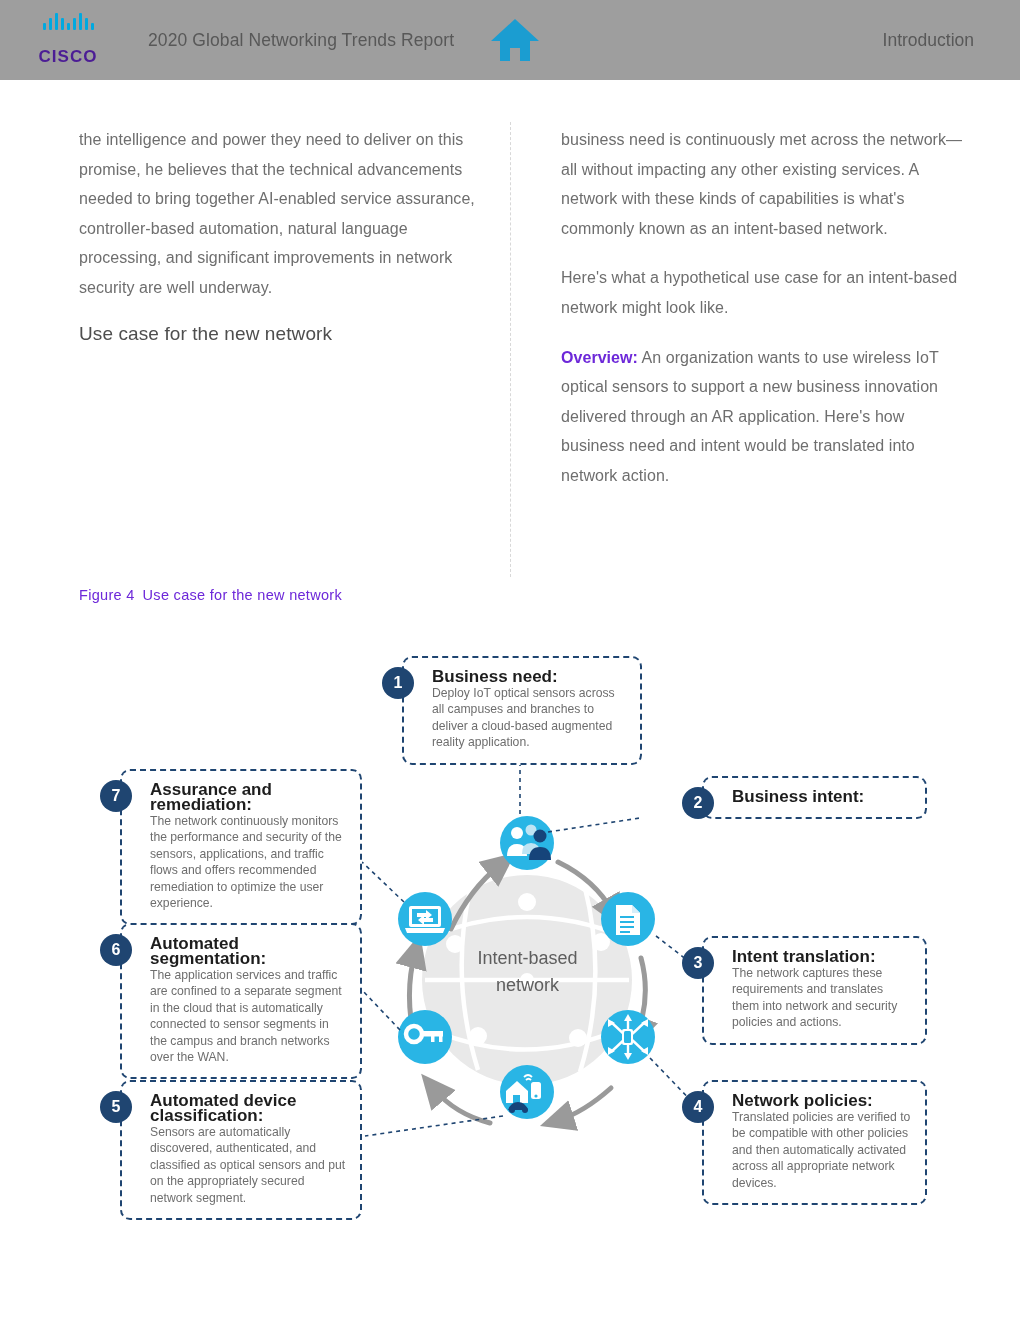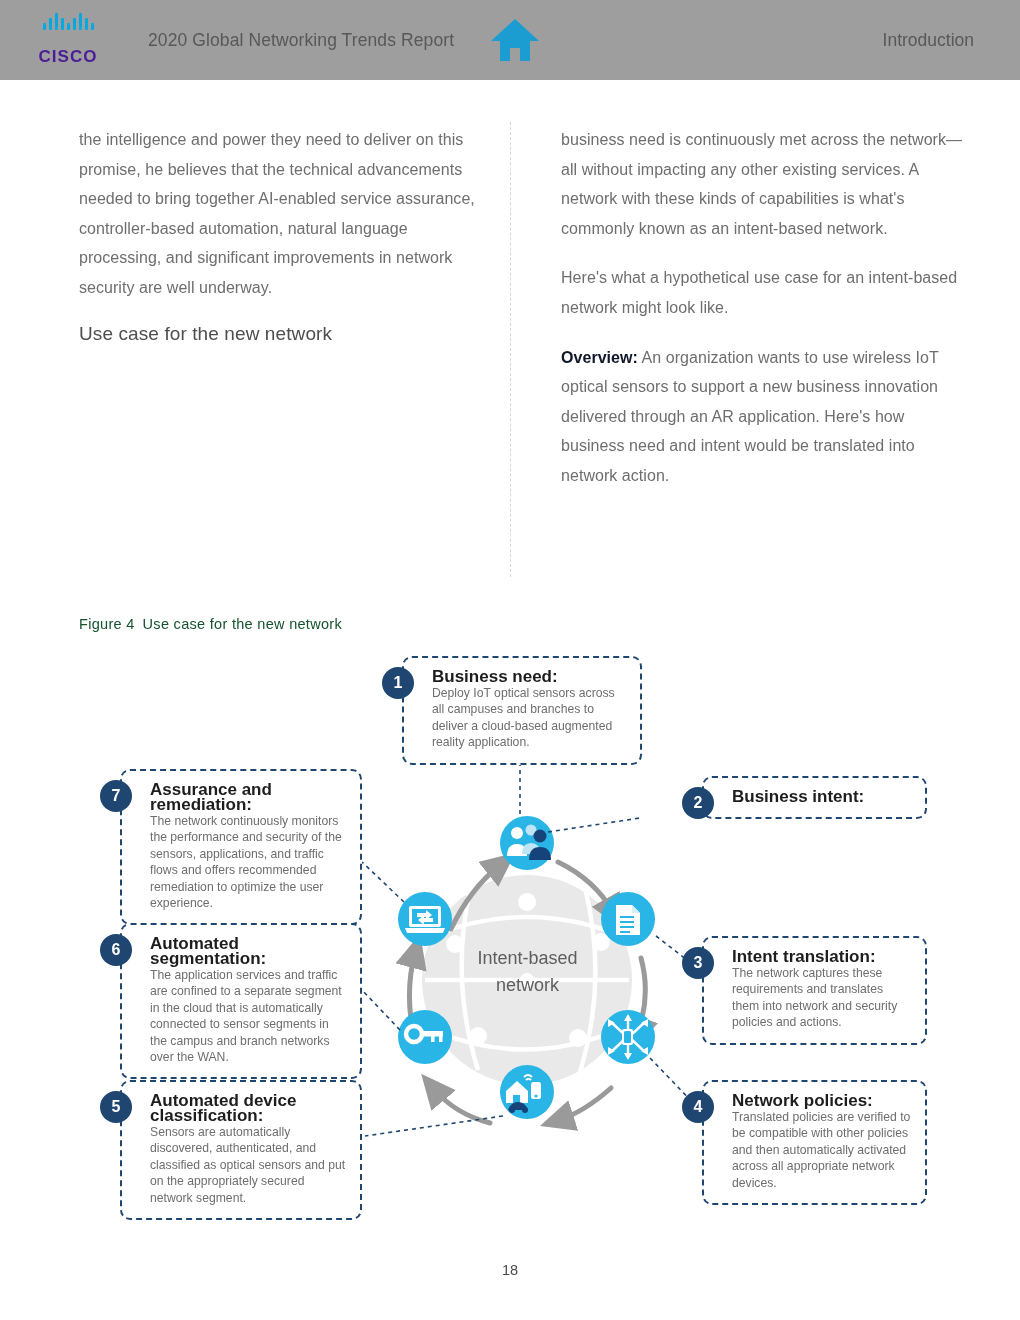--- a/index.html
+++ b/index.html
@@ -45,35 +45,35 @@
   }
 
   
   .col { position: absolute; width: 400px; }
   .col-left  { left: 79px; top: 125px; }
   .col-right { left: 534px; top: 125px; width: 408px; margin-left: 27px; }
   .col p {
     color: #6e6e6e; font-size: 16px; line-height: 29.6px;
     margin-bottom: 20px; letter-spacing: 0.05px;
   }
-  .col p b { color: #0f172a; font-weight: bold; }
+  .col p b { color: #6d28d9; font-weight: bold; }
   .subhead {
     color: #4e4e4e; font-size: 19px; font-weight: 400;
     margin: 16px 0 12px 0; letter-spacing: 0.1px;
   }
   .divider {
     position: absolute; left: 510px; top: 122px;
     width: 1px; height: 455px;
     border-left: 1px dashed #d8d8d8;
   }
 
   
   .fig-caption {
-    position: absolute; left: 79px; top: 616px;
-    color: #14532d; font-size: 14.5px; letter-spacing: 0.3px;
+    position: absolute; left: 79px; top: 587px;
+    color: #6d28d9; font-size: 14.5px; letter-spacing: 0.3px;
   }
   .fig-caption .num { margin-right: 8px; }
 
   
   .diagram { position: absolute; left: 0; top: 640px; width: 1020px; height: 580px; }
   .diagram-svg { position: absolute; left: 0; top: 0; }
 
   .callout {
     position: absolute;
     border: 2px dashed #1f4571;
@@ -330,15 +330,14 @@
       <div class="c-body">The application services and traffic are confined to a separate segment in the cloud that is automatically connected to sensor segments in the campus and branch networks over the WAN.</div>
     </div>
 
     <div class="callout" id="box7">
       <div class="badge">7</div>
       <div class="c-title">Assurance and remediation:</div>
       <div class="c-body">The network continuously monitors the performance and security of the sensors, applications, and traffic flows and offers recommended remediation to optimize the user experience.</div>
     </div>
   </div>
 
-  <div class="page-number">18</div>
 
 </div>
 
 </body></html>

